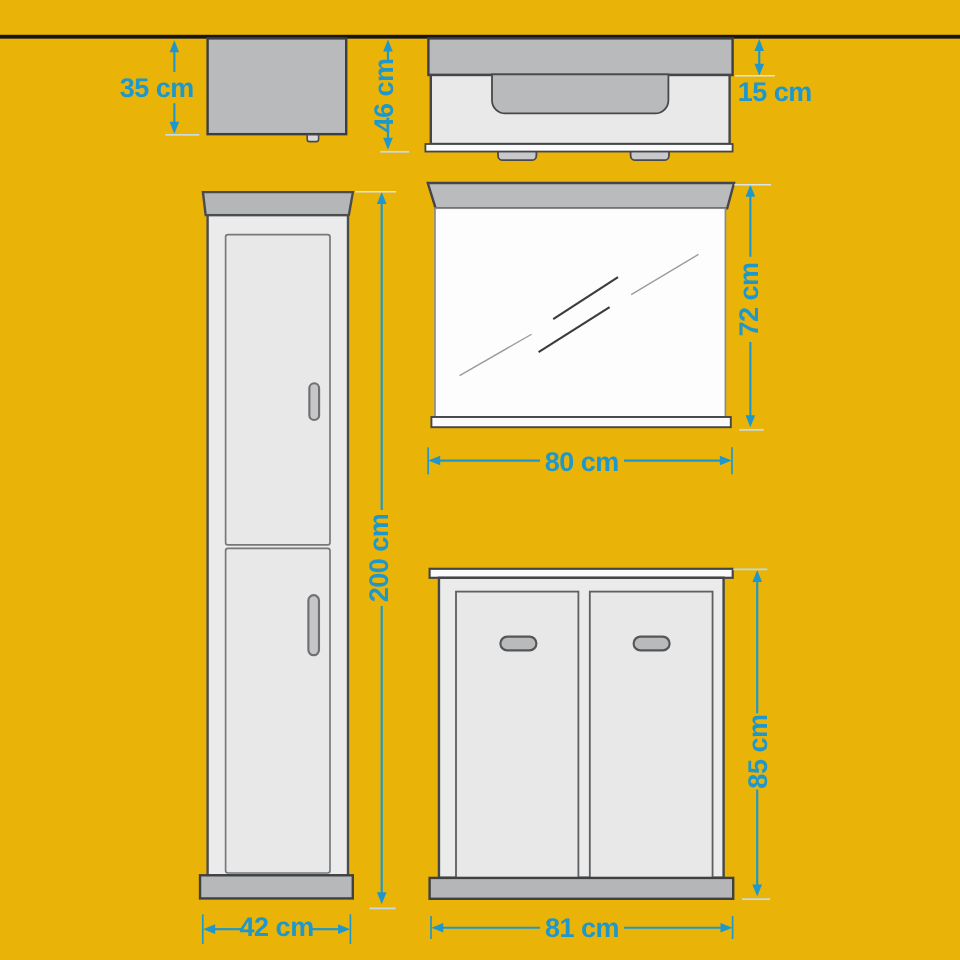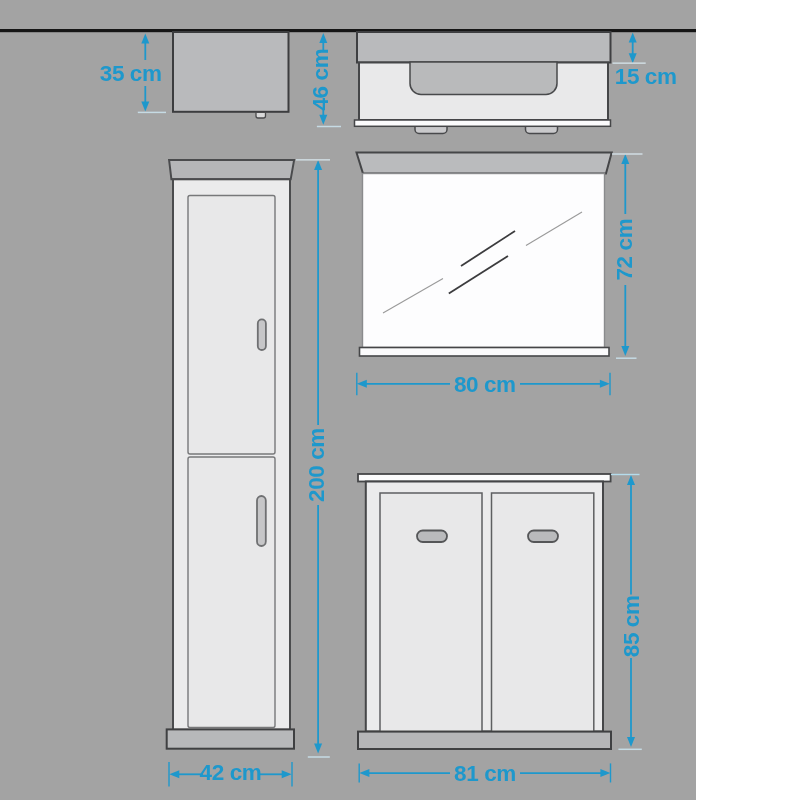--- a/index.html
+++ b/index.html
@@ -1,16 +1,16 @@
 <!DOCTYPE html>
 <html><head>
 <meta charset="utf-8">
 <style>
 html,body{margin:0;padding:0;background:#ffffff;}
-#page{position:relative;width:696px;height:800px;background:#a3a3a3;overflow:hidden;}
+#page{position:relative;width:800px;height:800px;background:#eab308;overflow:hidden;}
 svg{display:block;}
 text{font-family:"Liberation Sans",sans-serif;font-weight:bold;fill:#1e98cc;}
 </style>
 </head>
 <body>
 <div id="page">
 <svg width="800" height="800" viewBox="0 0 800 800">
 
   <rect x="0" y="29" width="800" height="3.2" fill="#161616"></rect>
 

